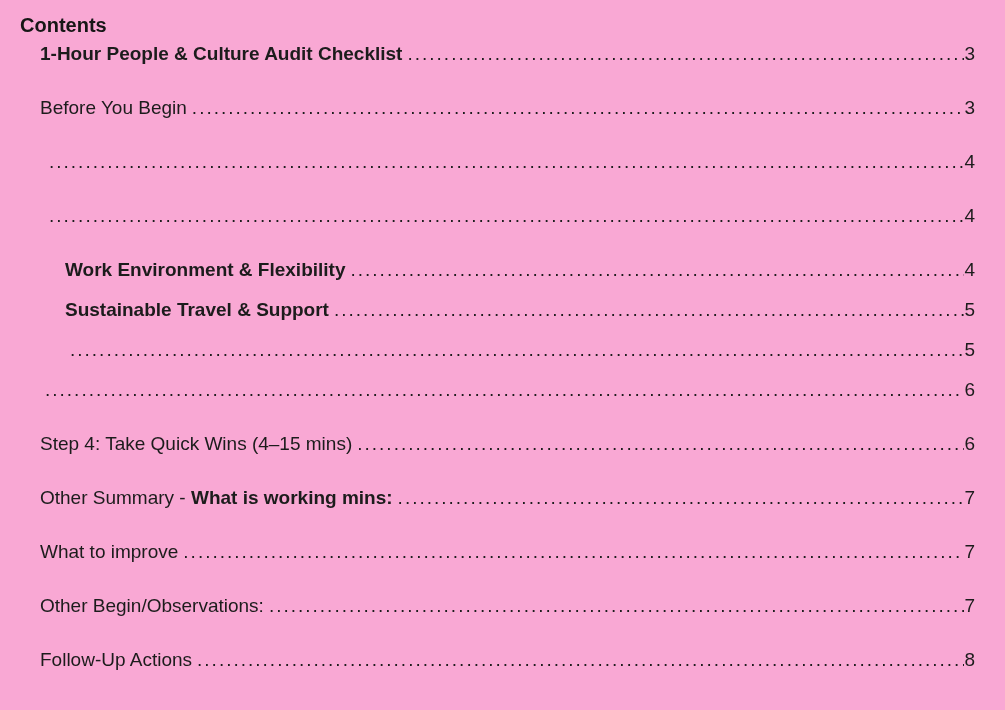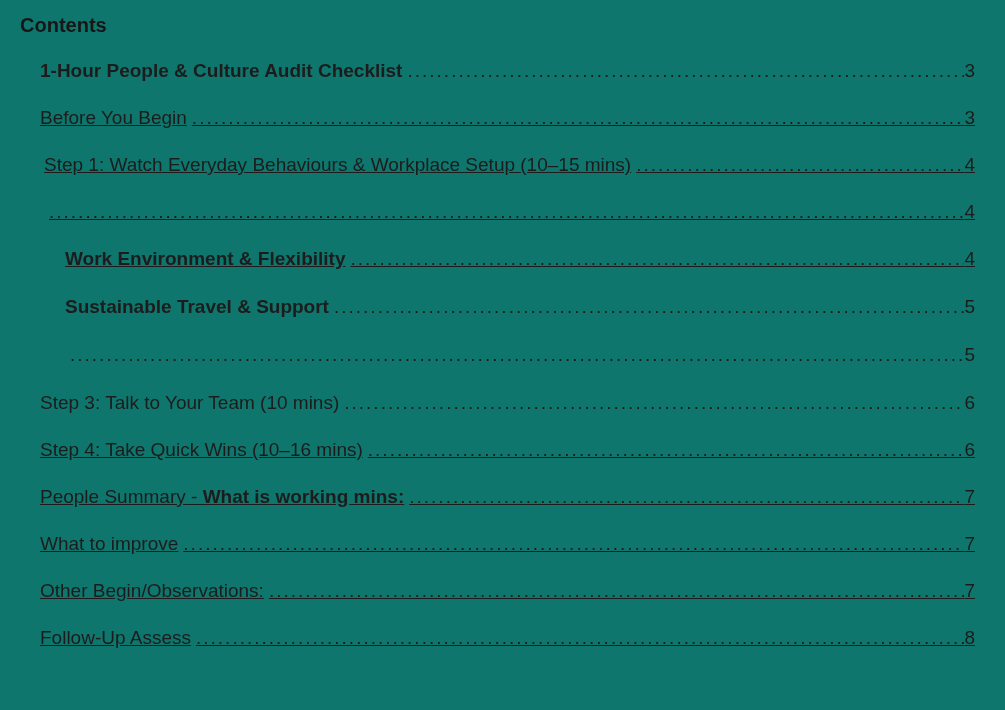--- a/index.html
+++ b/index.html
@@ -12,21 +12,21 @@
     height: 710px;
     overflow: hidden;
     font-family: "Liberation Sans", sans-serif;
     color: #1c1c1c;
   }
   .page {
     box-sizing: border-box;
     width: 1005px;
     height: 710px;
     padding: 12px 30px 0 20px;
-    background: #0f766e;
+    background: #f9a8d4;
   }
   .toc-title {
     font-size: 20px;
     line-height: 26px;
     font-weight: 700;
     color: #161616;
   }
   .toc-list {
     display: block;
   }
@@ -58,43 +58,42 @@
   .page-num {
     flex: 0 0 auto;
     text-align: right;
     font-weight: 400;
   }
   
   .lvl-l1  { margin-left: 20px; }
   .lvl-l1x { margin-left: 24px; }
   .lvl-l2  { margin-left: 45px; }
   
-  .sp-first  { margin-top: 21px; }
-  .sp-normal { margin-top: 23px; text-decoration: underline; }
-  .sp-tight  { margin-top: 24px; }
+  .sp-first  { margin-top: 4px; }
+  .sp-normal { margin-top: 30px; }
+  .sp-tight  { margin-top: 16px; }
 </style>
 </head>
 <body>
 
 <div class="page">
   <div class="toc-title">Contents</div>
 
   <div class="toc-list">
       <div class="toc-entry lvl-l1 sp-first">
     <span class="label"><span class="bold">1-Hour People &amp; Culture Audit Checklist</span></span>
     <span class="dots"></span>
     <span class="page-num">3</span>
   </div>
       <div class="toc-entry lvl-l1 sp-normal">
     <span class="label"><span>Before You Begin</span></span>
     <span class="dots"></span>
     <span class="page-num">3</span>
   </div>
       <div class="toc-entry lvl-l1x sp-normal">
-    <span class="label"><span>Step 1: Watch Everyday Behaviours &amp; Workplace Setup (10–15 mins)</span></span>
     <span class="dots"></span>
     <span class="page-num">4</span>
   </div>
       <div class="toc-entry lvl-l1x sp-normal">
     <span class="dots"></span>
     <span class="page-num">4</span>
   </div>
       <div class="toc-entry lvl-l2 sp-normal">
     <span class="label"><span class="bold">Work Environment &amp; Flexibility</span></span>
     <span class="dots"></span>
@@ -103,43 +102,42 @@
       <div class="toc-entry lvl-l2 sp-tight">
     <span class="label"><span class="bold">Sustainable Travel &amp; Support</span></span>
     <span class="dots"></span>
     <span class="page-num">5</span>
   </div>
       <div class="toc-entry lvl-l2 sp-tight">
     <span class="dots"></span>
     <span class="page-num">5</span>
   </div>
       <div class="toc-entry lvl-l1 sp-tight">
-    <span class="label"><span>Step 3: Talk to Your Team (10 mins)</span></span>
     <span class="dots"></span>
     <span class="page-num">6</span>
   </div>
       <div class="toc-entry lvl-l1 sp-normal">
-    <span class="label"><span>Step 4: Take Quick Wins (10–16 mins)</span></span>
+    <span class="label"><span>Step 4: Take Quick Wins (4–15 mins)</span></span>
     <span class="dots"></span>
     <span class="page-num">6</span>
   </div>
       <div class="toc-entry lvl-l1 sp-normal">
-    <span class="label"><span>People Summary - </span><span class="bold">What is working mins:</span></span>
+    <span class="label"><span>Other Summary - </span><span class="bold">What is working mins:</span></span>
     <span class="dots"></span>
     <span class="page-num">7</span>
   </div>
       <div class="toc-entry lvl-l1 sp-normal">
     <span class="label"><span>What to improve</span></span>
     <span class="dots"></span>
     <span class="page-num">7</span>
   </div>
       <div class="toc-entry lvl-l1 sp-normal">
     <span class="label"><span>Other Begin/Observations:</span></span>
     <span class="dots"></span>
     <span class="page-num">7</span>
   </div>
       <div class="toc-entry lvl-l1 sp-normal">
-    <span class="label"><span>Follow-Up Assess</span></span>
+    <span class="label"><span>Follow-Up Actions</span></span>
     <span class="dots"></span>
     <span class="page-num">8</span>
   </div>
     </div>
 </div>
 
 </body></html>

